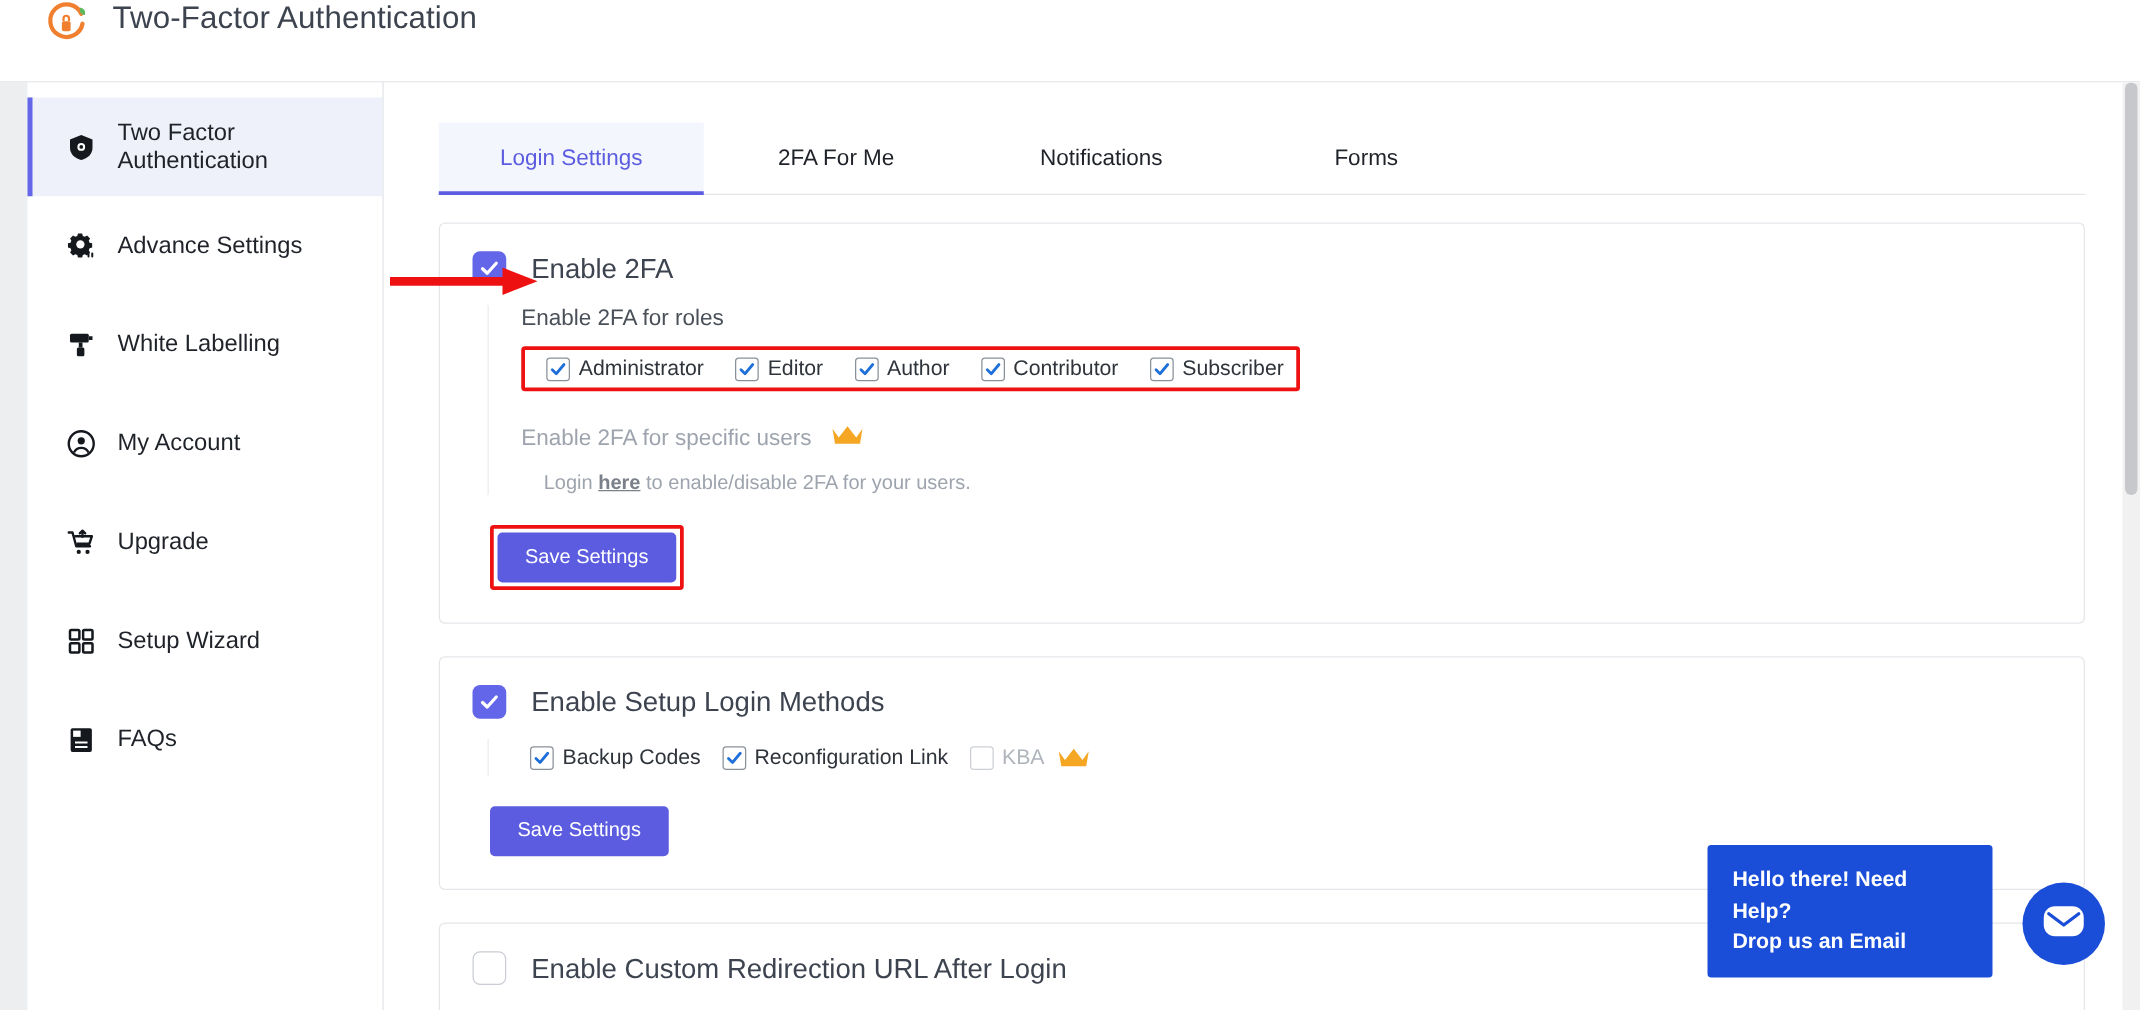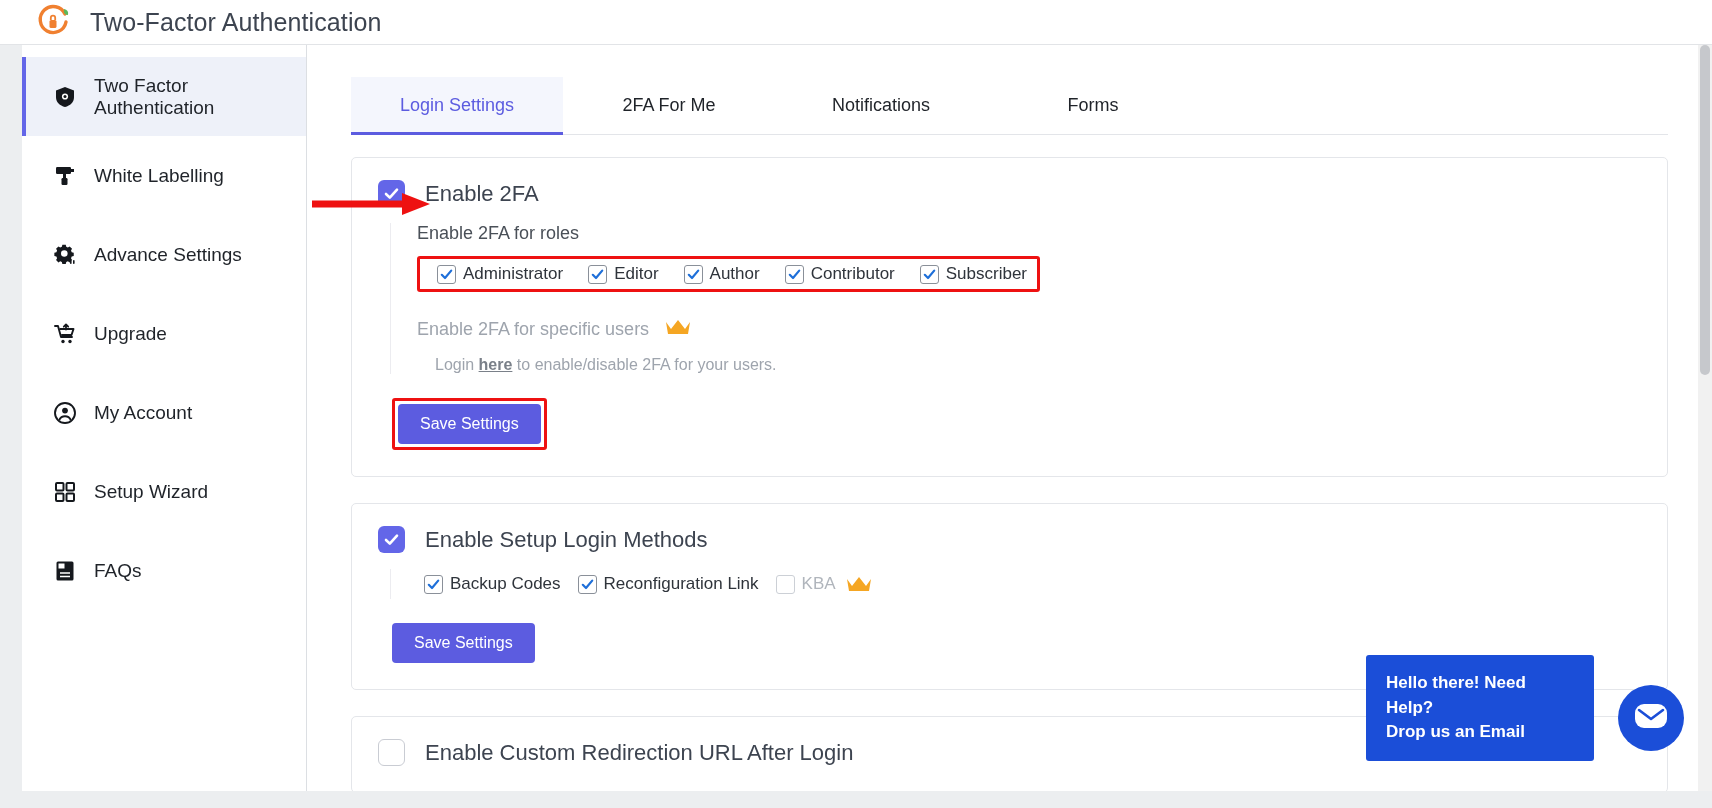--- a/index.html
+++ b/index.html
@@ -5,24 +5,23 @@
   * { box-sizing: border-box; margin: 0; padding: 0; }
   html, body {
     width: 1712px; height: 808px;
     font-family: "Liberation Sans", sans-serif;
     background: #eceef0;
     overflow: hidden;
   }
 
   
   .topbar {
-    height: 45px;
+    height: 66px;
     background: #ffffff;
     display: flex;
-    align-items: center;
     padding-left: 34px;
     border-bottom: 1px solid #e2e4e7;
   }
   .brand-logo { width: 38px; height: 38px; flex: 0 0 38px; }
   .brand-title {
     margin-left: 18px;
     font-size: 25px;
     color: #3d4450;
     letter-spacing: .1px;
   }
@@ -231,63 +230,63 @@
           <circle cx="12" cy="11.5" r="3.1" fill="#fff"></circle>
           <circle cx="12" cy="11.5" r="1.5" fill="#15181d"></circle>
         </svg>
       </span>
       <span>Two Factor Authentication</span>
     </div>
 
     <div class="nav-item">
       <span class="nav-icon">
         <svg width="24" height="24" viewBox="0 0 24 24">
+          <path d="M10 2 h4 l.6 2.4 1.9 .8 2.1-1.2 2.8 2.8 -1.2 2.1 .8 1.9 2.4 .6 v4 l-2.4 .6 -.8 1.9 1.2 2.1 -2.8 2.8 -2.1-1.2 -1.9 .8 -.6 2.4 h-4 l-.6-2.4 -1.9-.8 -2.1 1.2 -2.8-2.8 1.2-2.1 -.8-1.9 -2.4-.6 v-4 l2.4-.6 .8-1.9 -1.2-2.1 2.8-2.8 2.1 1.2 1.9-.8 Z" fill="#15181d" transform="scale(0.85) translate(1,0)"></path>
+          <circle cx="11.3" cy="10.5" r="3.3" fill="#fff"></circle>
+          <rect x="17" y="17" width="1.6" height="4" rx=".8" fill="#15181d"></rect>
+          <rect x="20" y="17" width="1.6" height="4" rx=".8" fill="#15181d"></rect>
+        </svg>
+      </span>
+      <span>Advance Settings</span>
+    </div>
+
+    <div class="nav-item">
+      <span class="nav-icon">
+        <svg width="24" height="24" viewBox="0 0 24 24">
           <rect x="3" y="3" width="15" height="7" rx="1.2" fill="#15181d"></rect>
           <rect x="18" y="5" width="3" height="3" fill="#15181d"></rect>
           <rect x="10" y="10" width="3" height="4" fill="#15181d"></rect>
           <rect x="8.5" y="14" width="6" height="7" rx="1.2" fill="#15181d"></rect>
         </svg>
       </span>
       <span>White Labelling</span>
     </div>
 
     <div class="nav-item">
       <span class="nav-icon">
         <svg width="24" height="24" viewBox="0 0 24 24">
-          <path d="M10 2 h4 l.6 2.4 1.9 .8 2.1-1.2 2.8 2.8 -1.2 2.1 .8 1.9 2.4 .6 v4 l-2.4 .6 -.8 1.9 1.2 2.1 -2.8 2.8 -2.1-1.2 -1.9 .8 -.6 2.4 h-4 l-.6-2.4 -1.9-.8 -2.1 1.2 -2.8-2.8 1.2-2.1 -.8-1.9 -2.4-.6 v-4 l2.4-.6 .8-1.9 -1.2-2.1 2.8-2.8 2.1 1.2 1.9-.8 Z" fill="#15181d" transform="scale(0.85) translate(1,0)"></path>
-          <circle cx="11.3" cy="10.5" r="3.3" fill="#fff"></circle>
-          <rect x="17" y="17" width="1.6" height="4" rx=".8" fill="#15181d"></rect>
-          <rect x="20" y="17" width="1.6" height="4" rx=".8" fill="#15181d"></rect>
-        </svg>
-      </span>
-      <span>Advance Settings</span>
+          <circle cx="12" cy="12" r="10" fill="none" stroke="#15181d" stroke-width="1.9"></circle>
+          <circle cx="12" cy="9.6" r="2.9" fill="#15181d"></circle>
+          <path d="M6.2 19 a6.4 6.4 0 0 1 11.6 0" fill="none" stroke="#15181d" stroke-width="1.9"></path>
+        </svg>
+      </span>
+      <span>My Account</span>
     </div>
 
     <div class="nav-item">
       <span class="nav-icon">
         <svg width="24" height="24" viewBox="0 0 24 24">
           <path d="M2 4 h3 l3 11 h11" fill="none" stroke="#15181d" stroke-width="1.9" stroke-linecap="round" stroke-linejoin="round"></path>
           <path d="M6.5 7 h14 l-2 6 H8.2" fill="none" stroke="#15181d" stroke-width="1.9" stroke-linejoin="round"></path>
           <path d="M13 2.5 v5 M10.8 4.7 L13 2.5 L15.2 4.7" fill="none" stroke="#15181d" stroke-width="1.8" stroke-linecap="round" stroke-linejoin="round"></path>
           <circle cx="10" cy="19.5" r="1.7" fill="#15181d"></circle>
           <circle cx="17" cy="19.5" r="1.7" fill="#15181d"></circle>
         </svg>
       </span>
       <span>Upgrade</span>
-    </div>
-
-    <div class="nav-item">
-      <span class="nav-icon">
-        <svg width="24" height="24" viewBox="0 0 24 24">
-          <circle cx="12" cy="12" r="10" fill="none" stroke="#15181d" stroke-width="1.9"></circle>
-          <circle cx="12" cy="9.6" r="2.9" fill="#15181d"></circle>
-          <path d="M6.2 19 a6.4 6.4 0 0 1 11.6 0" fill="none" stroke="#15181d" stroke-width="1.9"></path>
-        </svg>
-      </span>
-      <span>My Account</span>
     </div>
 
     <div class="nav-item">
       <span class="nav-icon">
         <svg width="24" height="24" viewBox="0 0 24 24">
           <rect x="3" y="3" width="7.5" height="7.5" rx="1" fill="none" stroke="#15181d" stroke-width="2"></rect>
           <rect x="13.5" y="3" width="7.5" height="7.5" rx="1" fill="none" stroke="#15181d" stroke-width="2"></rect>
           <rect x="3" y="13.5" width="7.5" height="7.5" rx="1" fill="none" stroke="#15181d" stroke-width="2"></rect>
           <rect x="13.5" y="13.5" width="7.5" height="7.5" rx="1" fill="none" stroke="#15181d" stroke-width="2"></rect>
         </svg>

